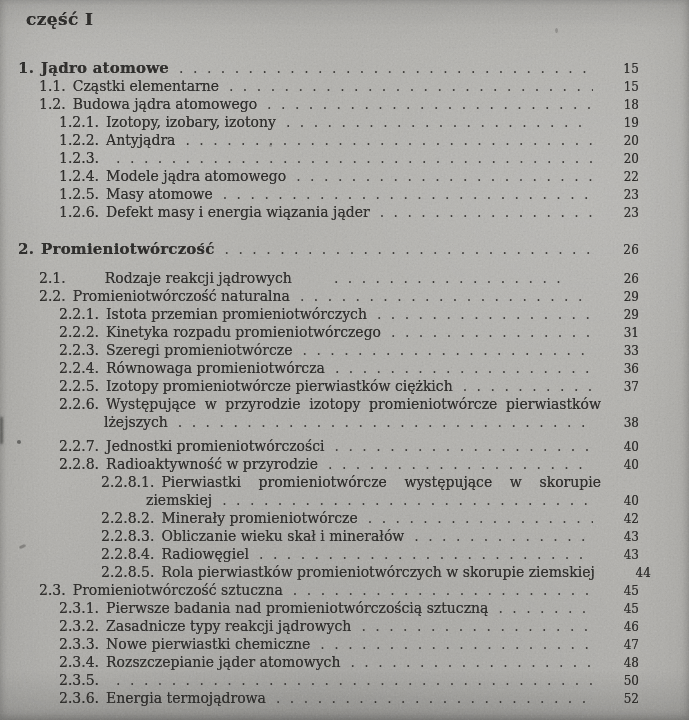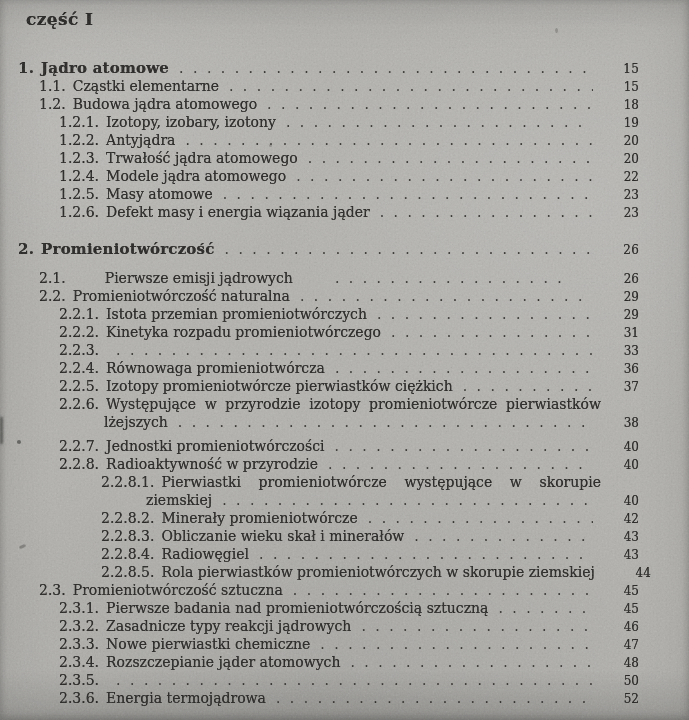--- a/index.html
+++ b/index.html
@@ -111,21 +111,20 @@
         <span class="page-num">19</span>
       </div>
       <div class="toc-row lvl3">
         <span class="num">1.2.2.</span>
         <span class="title">Antyjądra</span>
         <span class="leader">. . . . . . . . . . . . . . . . . . . . . . . . . . . . . . . . . . . . . . . . . . . . . . . . . . . . . . . . . . . .</span>
         <span class="page-num">20</span>
       </div>
       <div class="toc-row lvl3">
         <span class="num">1.2.3.</span>
-        <span class="title">Trwałość jądra atomowego</span>
         <span class="leader">. . . . . . . . . . . . . . . . . . . . . . . . . . . . . . . . . . . . . . . . . . . . . . . . . . . . . . . . . . . .</span>
         <span class="page-num">20</span>
       </div>
       <div class="toc-row lvl3">
         <span class="num">1.2.4.</span>
         <span class="title">Modele jądra atomowego</span>
         <span class="leader">. . . . . . . . . . . . . . . . . . . . . . . . . . . . . . . . . . . . . . . . . . . . . . . . . . . . . . . . . . . .</span>
         <span class="page-num">22</span>
       </div>
       <div class="toc-row lvl3">
@@ -141,21 +140,21 @@
         <span class="page-num">23</span>
       </div>
       <div class="toc-row lvl1 heading gap-lg">
         <span class="num">2.</span>
         <span class="title">Promieniotwórczość</span>
         <span class="leader">. . . . . . . . . . . . . . . . . . . . . . . . . . . . . . . . . . . . . . . . . . . . . . . . . . . . . . . . . . . .</span>
         <span class="page-num">26</span>
       </div>
       <div class="toc-row lvl2 gap-md">
         <span class="num">2.1.</span>
-        <span class="title">Pierwsze emisji jądrowych</span>
+        <span class="title">Rodzaje reakcji jądrowych</span>
         <span class="leader">. . . . . . . . . . . . . . . . . . . . . . . . . . . . . . . . . . . . . . . . . . . . . . . . . . . . . . . . . . . .</span>
         <span class="page-num">26</span>
       </div>
       <div class="toc-row lvl2">
         <span class="num">2.2.</span>
         <span class="title">Promieniotwórczość naturalna</span>
         <span class="leader">. . . . . . . . . . . . . . . . . . . . . . . . . . . . . . . . . . . . . . . . . . . . . . . . . . . . . . . . . . . .</span>
         <span class="page-num">29</span>
       </div>
       <div class="toc-row lvl3">
@@ -165,20 +164,21 @@
         <span class="page-num">29</span>
       </div>
       <div class="toc-row lvl3">
         <span class="num">2.2.2.</span>
         <span class="title">Kinetyka rozpadu promieniotwórczego</span>
         <span class="leader">. . . . . . . . . . . . . . . . . . . . . . . . . . . . . . . . . . . . . . . . . . . . . . . . . . . . . . . . . . . .</span>
         <span class="page-num">31</span>
       </div>
       <div class="toc-row lvl3">
         <span class="num">2.2.3.</span>
+        <span class="title">Szeregi promieniotwórcze</span>
         <span class="leader">. . . . . . . . . . . . . . . . . . . . . . . . . . . . . . . . . . . . . . . . . . . . . . . . . . . . . . . . . . . .</span>
         <span class="page-num">33</span>
       </div>
       <div class="toc-row lvl3">
         <span class="num">2.2.4.</span>
         <span class="title">Równowaga promieniotwórcza</span>
         <span class="leader">. . . . . . . . . . . . . . . . . . . . . . . . . . . . . . . . . . . . . . . . . . . . . . . . . . . . . . . . . . . .</span>
         <span class="page-num">36</span>
       </div>
       <div class="toc-row lvl3">

